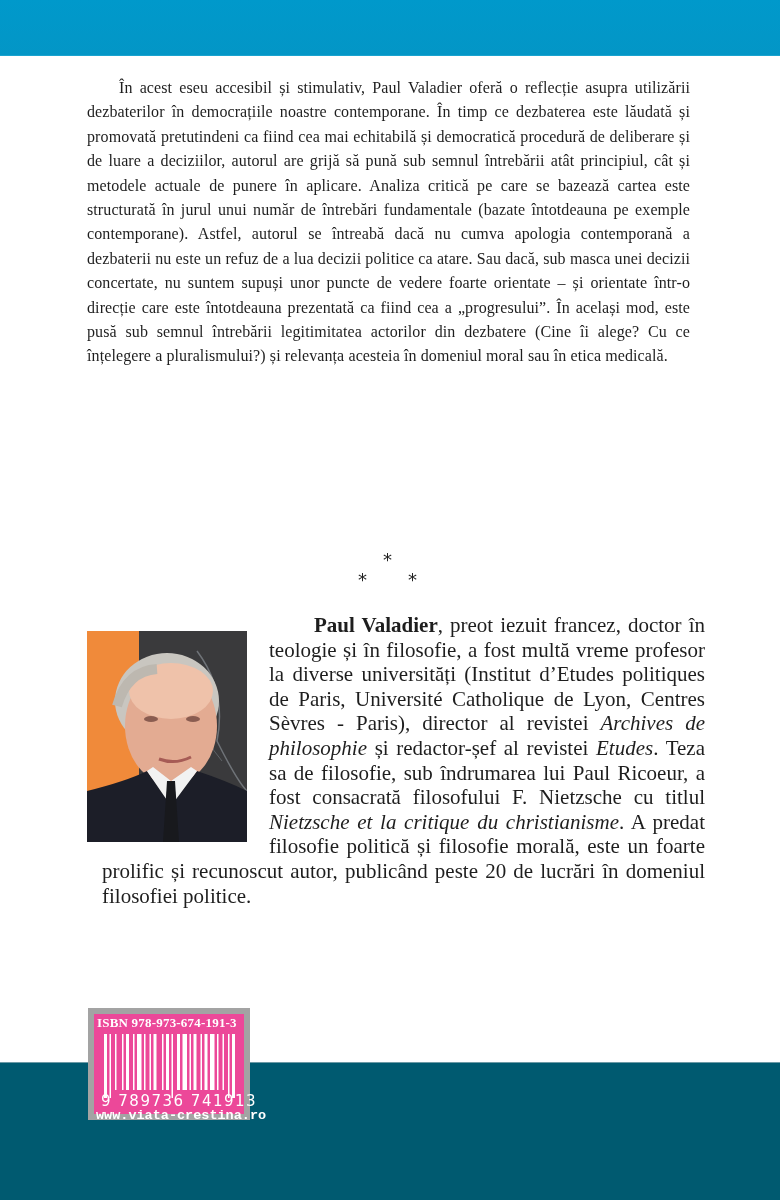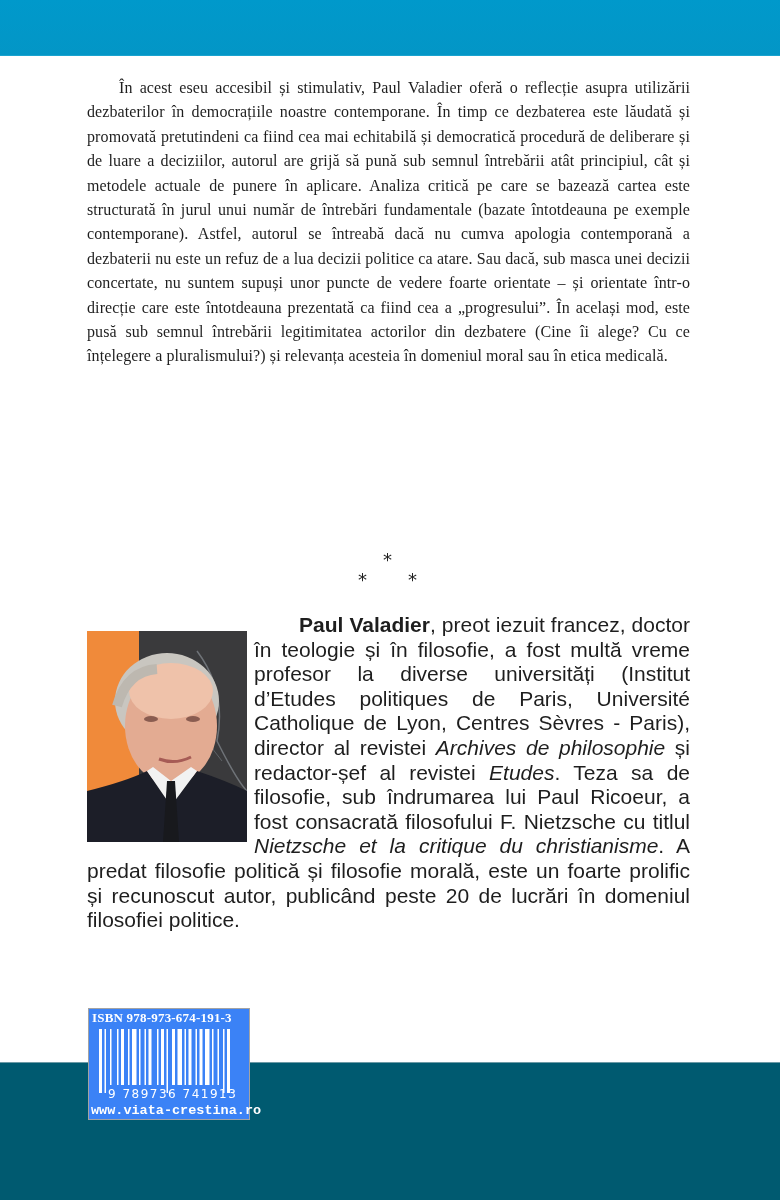--- a/index.html
+++ b/index.html
@@ -32,41 +32,41 @@
   .asterism span {
     position: absolute; font-size: 18px; font-family: "DejaVu Sans", sans-serif; color: #222;
   }
   .photo {
     position: absolute; left: 87px; top: 631px; width: 160px; height: 211px;
     overflow: hidden; background: #f08a3a;
   }
   .photo svg { display: block; }
   .bio-block {
     position: absolute; left: 87px; top: 613px; width: 603px;
-    font-family: Liberation Sans, sans-serif;
-    font-size: 21px; line-height: 24.6px; text-align: justify;
+    font-family: Liberation Serif, serif;
+    font-size: 21px; line-height: 24.6px; text-align: justify; padding-left: 15px;
   }
   .bio-block .float-spacer {
     float: left; width: 167px; height: 242px;
   }
   .bio-block p { margin: 0; }
   .bio-block .first-line { text-indent: 45px; display: block; }
   .barcode {
     position: absolute; left: 88px; top: 1008px; width: 162px; height: 112px;
-    background: #3b82f6; border: 1px solid #a3a3a3;
+    background: #ec4899; border: 6px solid #a3a3a3;
     box-sizing: border-box; color: #fff;
   }
   .barcode .isbn {
     position: absolute; left: 3px; top: 1px; font-family: "Liberation Serif", serif;
     font-weight: bold; font-size: 13px; letter-spacing: 0.2px; white-space: nowrap;
   }
   .barcode .bars { position: absolute; left: 10px; top: 20px; width: 143px; height: 64px; }
   .barcode .digits {
     position: absolute; left: 7px; top: 78px; font-family: "DejaVu Sans", sans-serif;
-    font-size: 12px; letter-spacing: 1.5px; white-space: nowrap; margin-left: 12px;
+    font-size: 15px; letter-spacing: 1.5px; white-space: nowrap;
   }
   .barcode .site {
     position: absolute; left: 2px; top: 94px; font-family: Liberation Mono, monospace;
     font-weight: bold; font-size: 13.5px; white-space: nowrap;
   }
 </style>
 </head>
 <body>
 
 <div class="top-band"></div>

